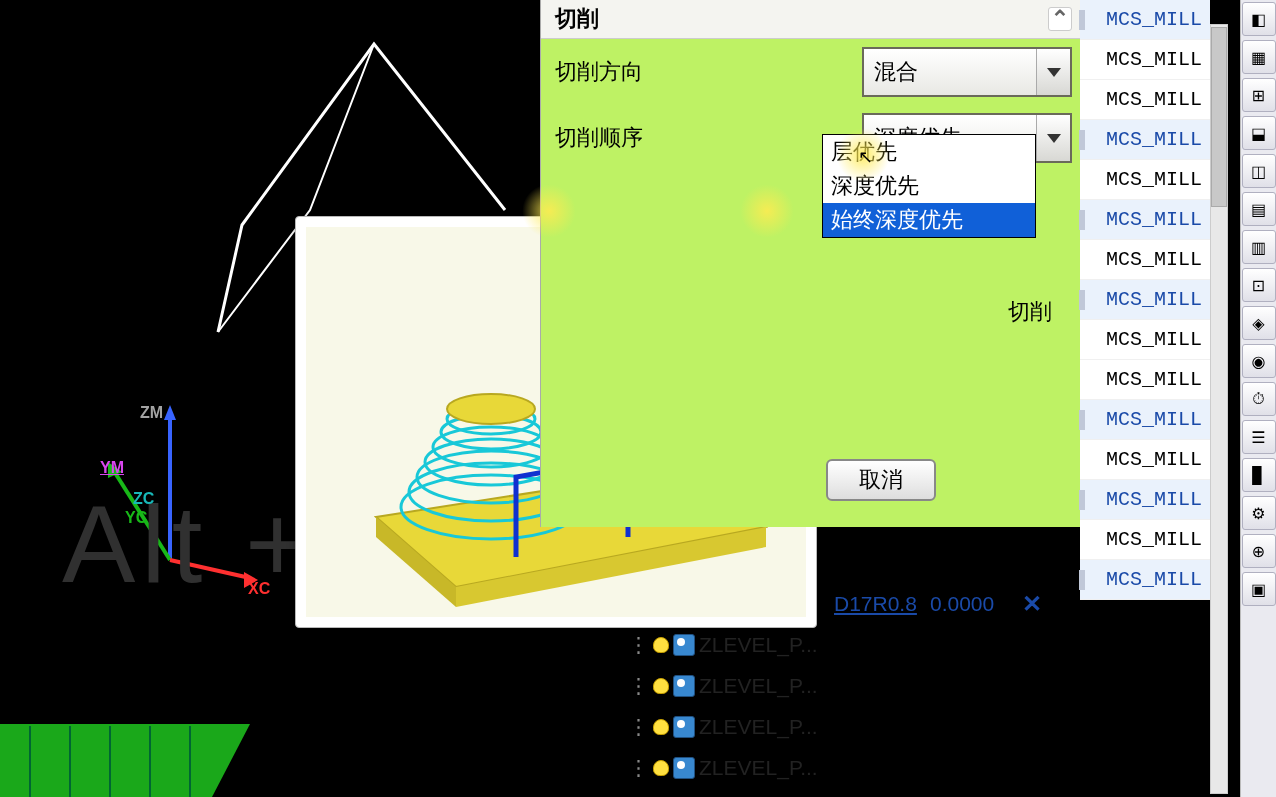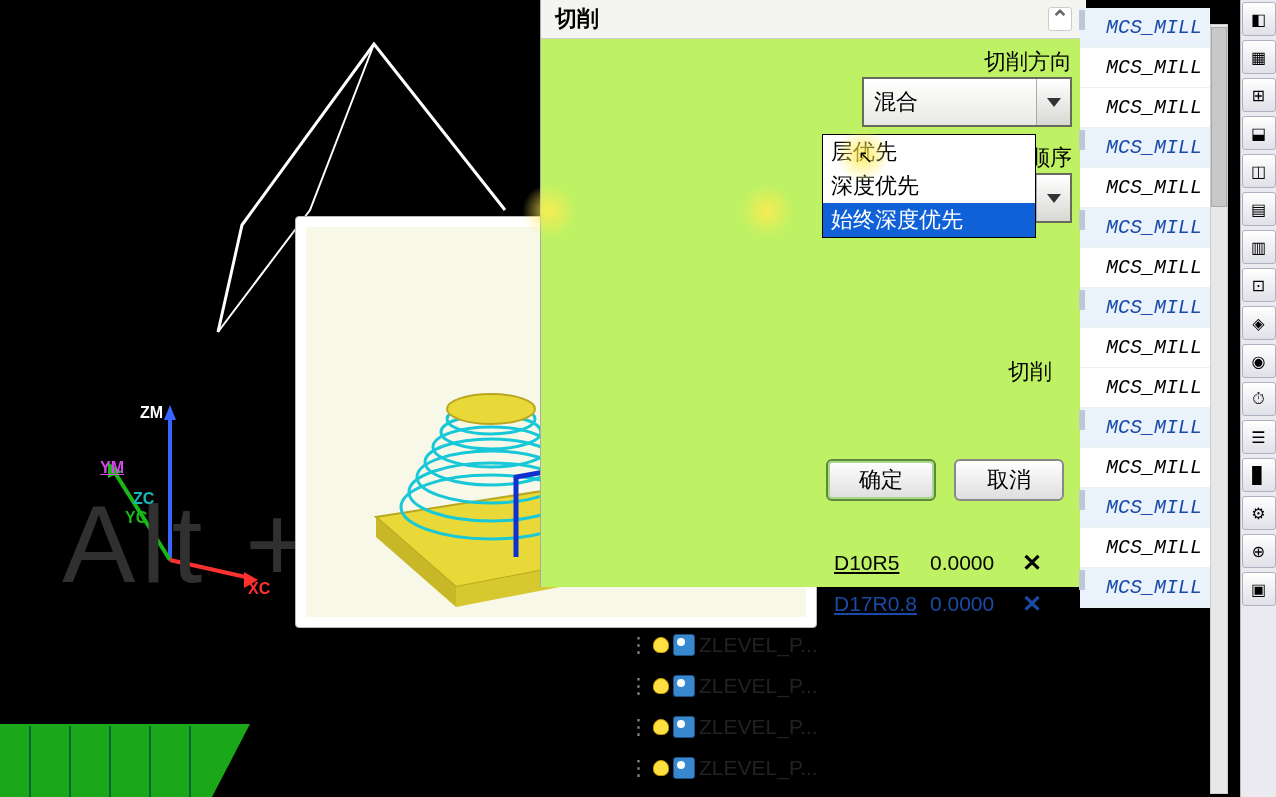--- a/index.html
+++ b/index.html
@@ -1,37 +1,37 @@
 <!DOCTYPE html>
 <html><head>
 <meta charset="utf-8">
 <style>
 * { margin: 0; padding: 0; box-sizing: border-box; font-family: "Microsoft YaHei", SimSun, sans-serif; }
 body { width: 1276px; height: 797px; overflow: hidden; position: relative; background: #000; }
 
 
 .viewport { position: absolute; left: 0; top: 0; width: 540px; height: 797px; background: #000; }
 .axis-label { position: absolute; font-size: 16px; font-weight: bold; }
-.axis-zm { color: #ffffff; left: 140px; top: 404px; }
+.axis-zm { color: #a3a3a3; left: 140px; top: 404px; }
 .axis-ym { color: #d946ef; left: 100px; top: 459px; text-decoration: underline; }
 .axis-zc { color: #18b8b8; left: 133px; top: 490px; }
 .axis-yc { color: #18b818; left: 125px; top: 509px; }
 .axis-xc { color: #ff3030; left: 248px; top: 548px; margin-top: 32px; }
 .watermark { position: absolute; left: 62px; top: 480px; font-size: 110px; color: #303030; font-weight: 300; letter-spacing: 6px; }
 
 
 .tooltip-popup { position: absolute; left: 295px; top: 216px; width: 522px; height: 412px; background: #fff; border: 1px solid #b8b8b8; border-radius: 4px; padding: 10px; box-shadow: 0 2px 8px rgba(0,0,0,0.3); }
 .tooltip-inner { width: 100%; height: 100%; background: #f8f8e8; display:flex; align-items:center; justify-content:center; position:relative; }
 
 
 .dialog { position: absolute; left: 540px; top: 0; width: 546px; background: #bef264; border-left: 1px solid #aaa; }
 .section-hdr { display: flex; justify-content: space-between; align-items: center; padding: 4px 14px; border-bottom: 1px solid #ccc; background: #f4f4f0; }
 .section-hdr span { font-size: 22px; font-weight: bold; }
 .chev { width: 24px; height: 24px; display:flex; align-items:center; justify-content:center; font-size:20px; color:#666; border:1px solid #ccc; border-radius:3px; background:#fff; }
-.row { display: flex; align-items: flex-end; padding: 8px 14px; flex-direction: column; }
+.row { display: flex; align-items: center; padding: 8px 14px; }
 .row-label { font-size: 22px; flex: 1; }
 .combo { position: relative; width: 210px; height: 50px; border: 2px solid #6a6a5a; background: linear-gradient(#fff,#e8e8e4); display:flex; align-items:center; padding: 0 10px; font-size: 22px; }
 .combo-arrow { position:absolute; right:0; top:0; width:34px; height:100%; background:linear-gradient(#fff,#d8d8d4); border-left:1px solid #aaa; display:flex; align-items:center; justify-content:center; }
 .combo-arrow::after { content:""; border-left:7px solid transparent; border-right:7px solid transparent; border-top:9px solid #333; }
 
 
 .dropdown { position: absolute; left: 822px; top: 134px; width: 214px; background: #fff; border: 1px solid #000; z-index: 50; }
 .dd-item { padding: 2px 8px; font-size: 22px; white-space: nowrap; }
 .dd-item.hl { background: #1060d8; color: #fff; }
 
@@ -47,21 +47,21 @@
 .op-row { display:flex; align-items:center; height: 41px; font-family: "Courier New", monospace; font-size: 21px; }
 .op-tree { width: 246px; display:flex; align-items:center; gap:4px; padding-left: 40px; color:#222; }
 .op-tool { width: 96px; text-decoration: underline; }
 .op-val { width: 92px; }
 .op-x { width: 32px; font-size: 24px; font-weight:bold; }
 .bulb { display:inline-block; width:16px; height:16px; background:#ffe040; border-radius:50% 50% 40% 40%; border:1px solid #c8a000; }
 .millicon { display:inline-block; width:22px; height:22px; background:#3888d0; border-radius:3px; border:1px solid #205080; position:relative; }
 .millicon::after { content:""; position:absolute; width:8px; height:8px; background:#fff; border-radius:50%; left:3px; top:3px; }
 
 
-.mcs-list { position:absolute; left: 1080px; top: 8px; width: 130px; background:#7dd3fc;font-style:italic; }
+.mcs-list { position:absolute; left: 1080px; top: 0; width: 130px; background:#7dd3fc; }
 .mcs-item { height: 40px; display:flex; align-items:center; padding-left: 26px; font-family:"Courier New",monospace; font-size: 20px; border-bottom:1px solid #f0f0f0; background:#fff; }
 .mcs-item.hl { background:#eaf2fc; color:#1a4aa8; }
 .mcs-bar { position:absolute; left:1079px; width:6px; background:#c0c8d8; }
 
 
 .rtoolbar { position:absolute; right:0; top:0; width:36px; height:797px; background:#eaeaf0; border-left:1px solid #bbb; display:flex; flex-direction:column; }
 .rtool { width:34px; height:34px; margin:2px auto; border:1px solid #b0b0c0; border-radius:3px; background:linear-gradient(#fff,#e0e0e8); display:flex; align-items:center; justify-content:center; font-size:16px; }
 .scrollbar { position:absolute; left:1210px; top:24px; width:18px; height:770px; background:#e8e8e8; border:1px solid #ccc; }
 .scroll-thumb { width:100%; height:180px; background:#c8c8c8; border:1px solid #aaa; margin-top:2px; }
 
@@ -170,21 +170,20 @@
   <div class="dd-item">深度优先</div>
   <div class="dd-item hl">始终深度优先</div>
 </div>
 
 <div class="glow" style="left:836px; top:128px;"></div>
 <div class="glow" style="left:740px; top:184px;"></div>
 <div class="glow" style="left:522px; top:184px;"></div>
 <div class="cursor" style="left:858px; top:146px;">↖</div>
 
 <div class="btnrow">
-  <div class="btn ok">确定</div>
   <div class="btn">取消</div>
 </div>
 
 <div class="op-table" id="op-table">
     <div class="op-row">
       <div class="op-tree"></div>
       <div class="op-tool">D10R5</div>
       <div class="op-val">0.0000</div>
       <div class="op-x">✕</div>
     </div>

